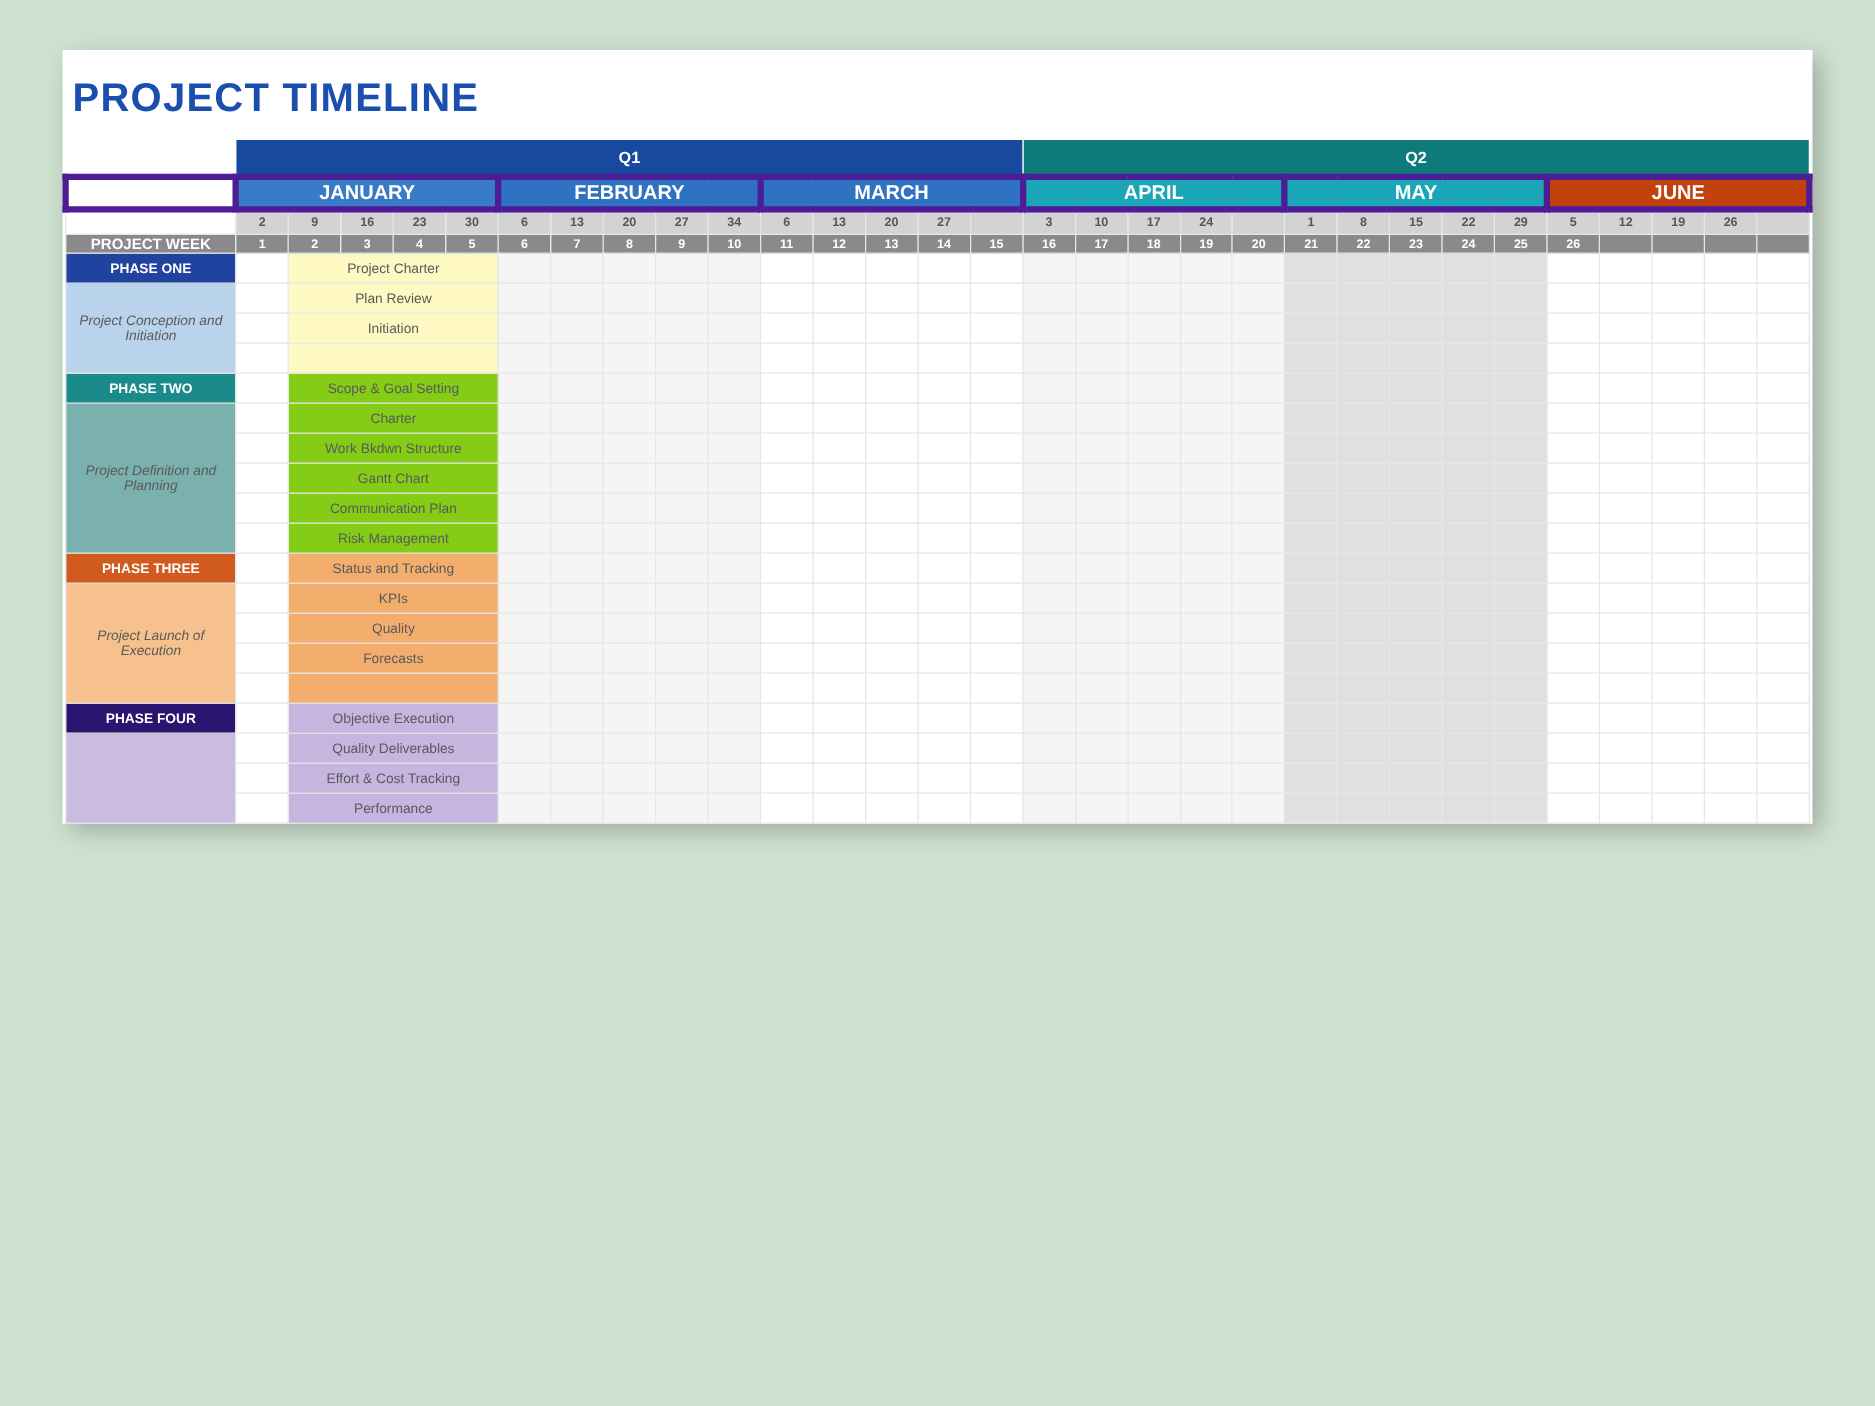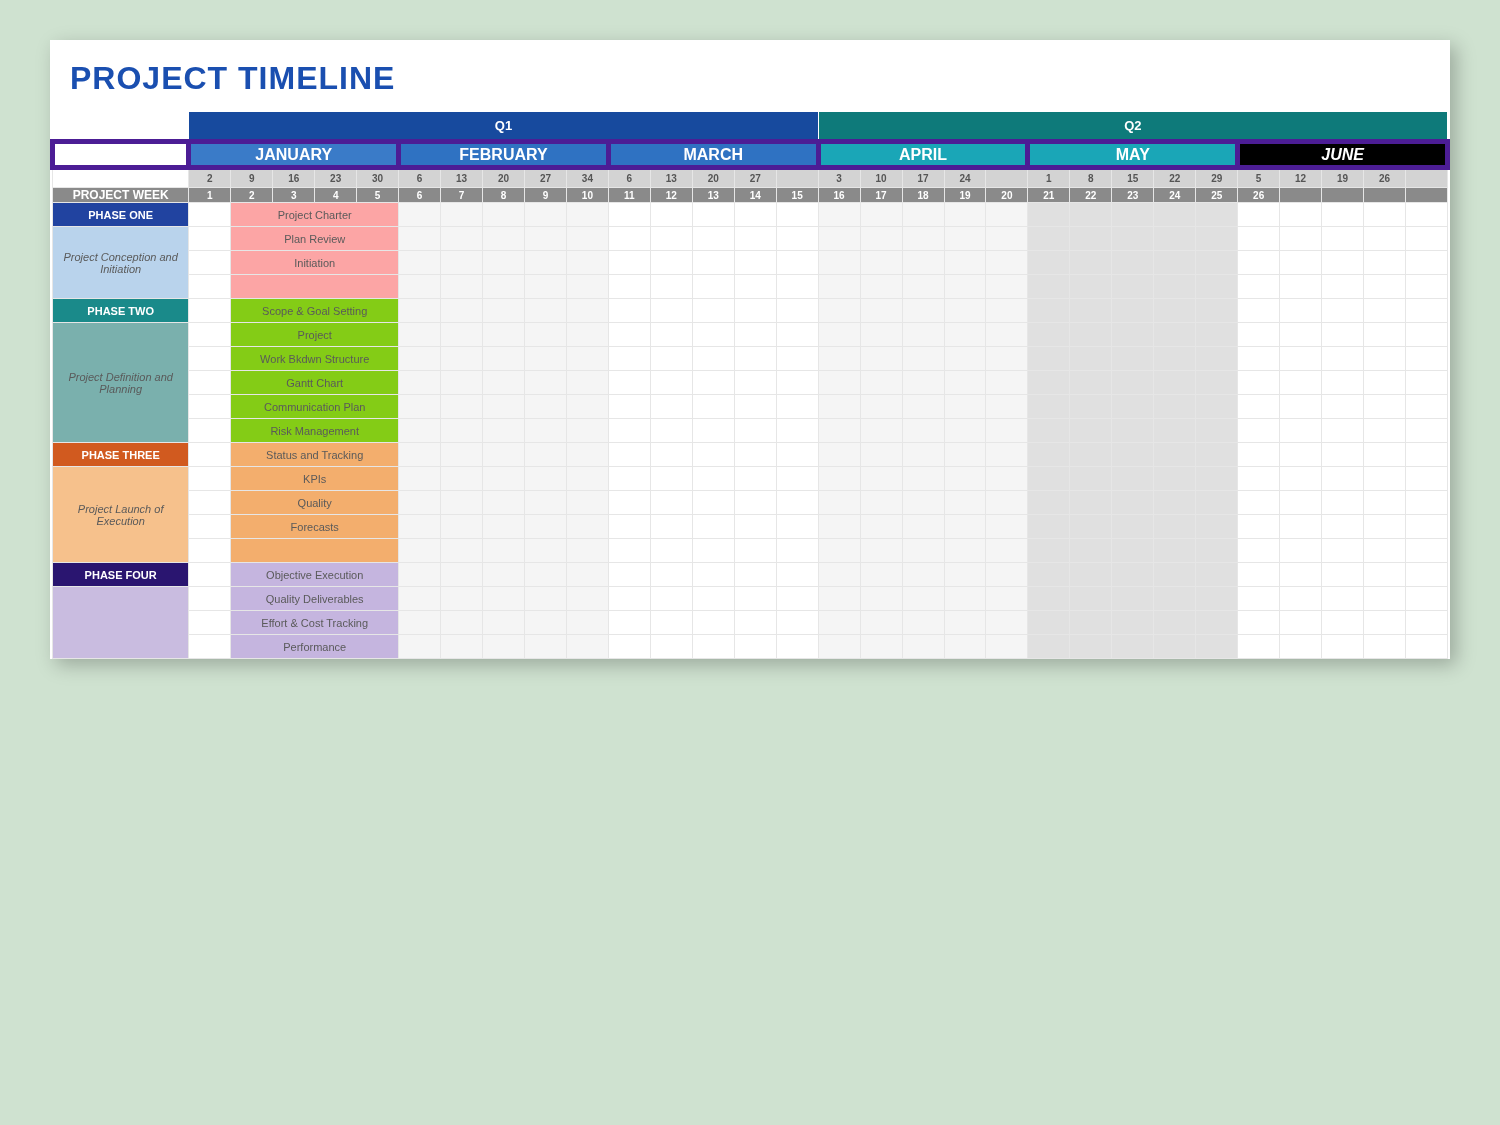--- a/index.html
+++ b/index.html
@@ -15,21 +15,21 @@
   background: #fff;
   width: 1400px;
   box-shadow: 6px 6px 18px rgba(0,0,0,0.25);
   padding: 0;
 }
 .title {
   color: #1a4fb0;
   font-size: 32px;
   font-weight: 700;
   letter-spacing: 1px;
-  padding: 20px 20px 14px 20px;
+  padding: 20px 20px 14px 8px;
 }
 .timeline {
   width: 100%;
   border-collapse: collapse;
 }
 .timeline td, .timeline th {
   border: 1px solid #e6e6e6;
   font-size: 11px;
   text-align: center;
   padding: 0;
@@ -43,21 +43,21 @@
 .q1 { background:#174a9e; }
 .q2 { background:#0e7a7a; }
 
 
 .m-row th { color:#fff; font-weight:700; font-size:16px; height:26px; border:5px solid #4c1d95; }
 .jan { background:#3a7bc8; }
 .feb { background:#2f72c2; }
 .mar { background:#2f72c2; }
 .apr { background:#1aa6b7; }
 .may { background:#1aa6b7; }
-.jun { background:#000000;font-style:italic; }
+.jun { background:#c2410c; }
 
 
 .d-row td { background:#d3d3d3; color:#555; font-size:10px; font-weight:700; height:20px; }
 
 
 .w-row td { background:#8a8a8a; color:#fff; font-size:10px; font-weight:700; height:14px; }
 .w-row .sidebar { background:#8a8a8a; color:#fff; font-size:12px; font-weight:700; }
 
 
 .ph-head { color:#fff; font-size:12px; font-weight:700; height:34px; }
@@ -68,21 +68,21 @@
 
 
 .ph-body { font-style: italic; font-size:12px; color:#5a5a5a; }
 .ph1-body { background:#b9d3ec; }
 .ph2-body { background:#7ab0ad; }
 .ph3-body { background:#f6c18c;margin-top:37px; }
 .ph4-body { background:#c9bce0; }
 
 
 .bar { font-size:11px; color:#5a5a5a; height:34px; font-weight:400; }
-.bar1 { background:#fca5a5; border:1px solid #fff;margin-top:28px; }
+.bar1 { background:#fef9c3; border:1px solid #fff;margin-top:28px; }
 .bar2 { background:#84cc16; border:1px solid #fff; }
 .bar3 { background:#f3ae6d; border:1px solid #fff; }
 .bar4 { background:#c5b5df; border:1px solid #fff; }
 
 
 .g-norm { background:#ffffff; }
 .g-shade{ background:#f5f5f5; }
 .g-may  { background:#e0e0e0; }
 
 .blank-head { background:#fff; border-left:1px solid #c0c0c0; }
@@ -330,21 +330,21 @@
           <td class="g-may"></td>
           <td class="g-norm"></td>
           <td class="g-norm"></td>
           <td class="g-norm"></td>
           <td class="g-norm"></td>
           <td class="g-norm"></td>
         </tr>
         <tr>
           <td class="ph-body ph2-body" rowspan="5">Project Definition and Planning</td>
           <td class="g-norm"></td>
-          <td class="bar bar2" colspan="4">Project</td>
+          <td class="bar bar2" colspan="4">Charter</td>
           <td class="g-shade"></td>
           <td class="g-shade"></td>
           <td class="g-shade"></td>
           <td class="g-shade"></td>
           <td class="g-shade"></td>
           <td class="g-norm"></td>
           <td class="g-norm"></td>
           <td class="g-norm"></td>
           <td class="g-norm"></td>
           <td class="g-norm"></td>

